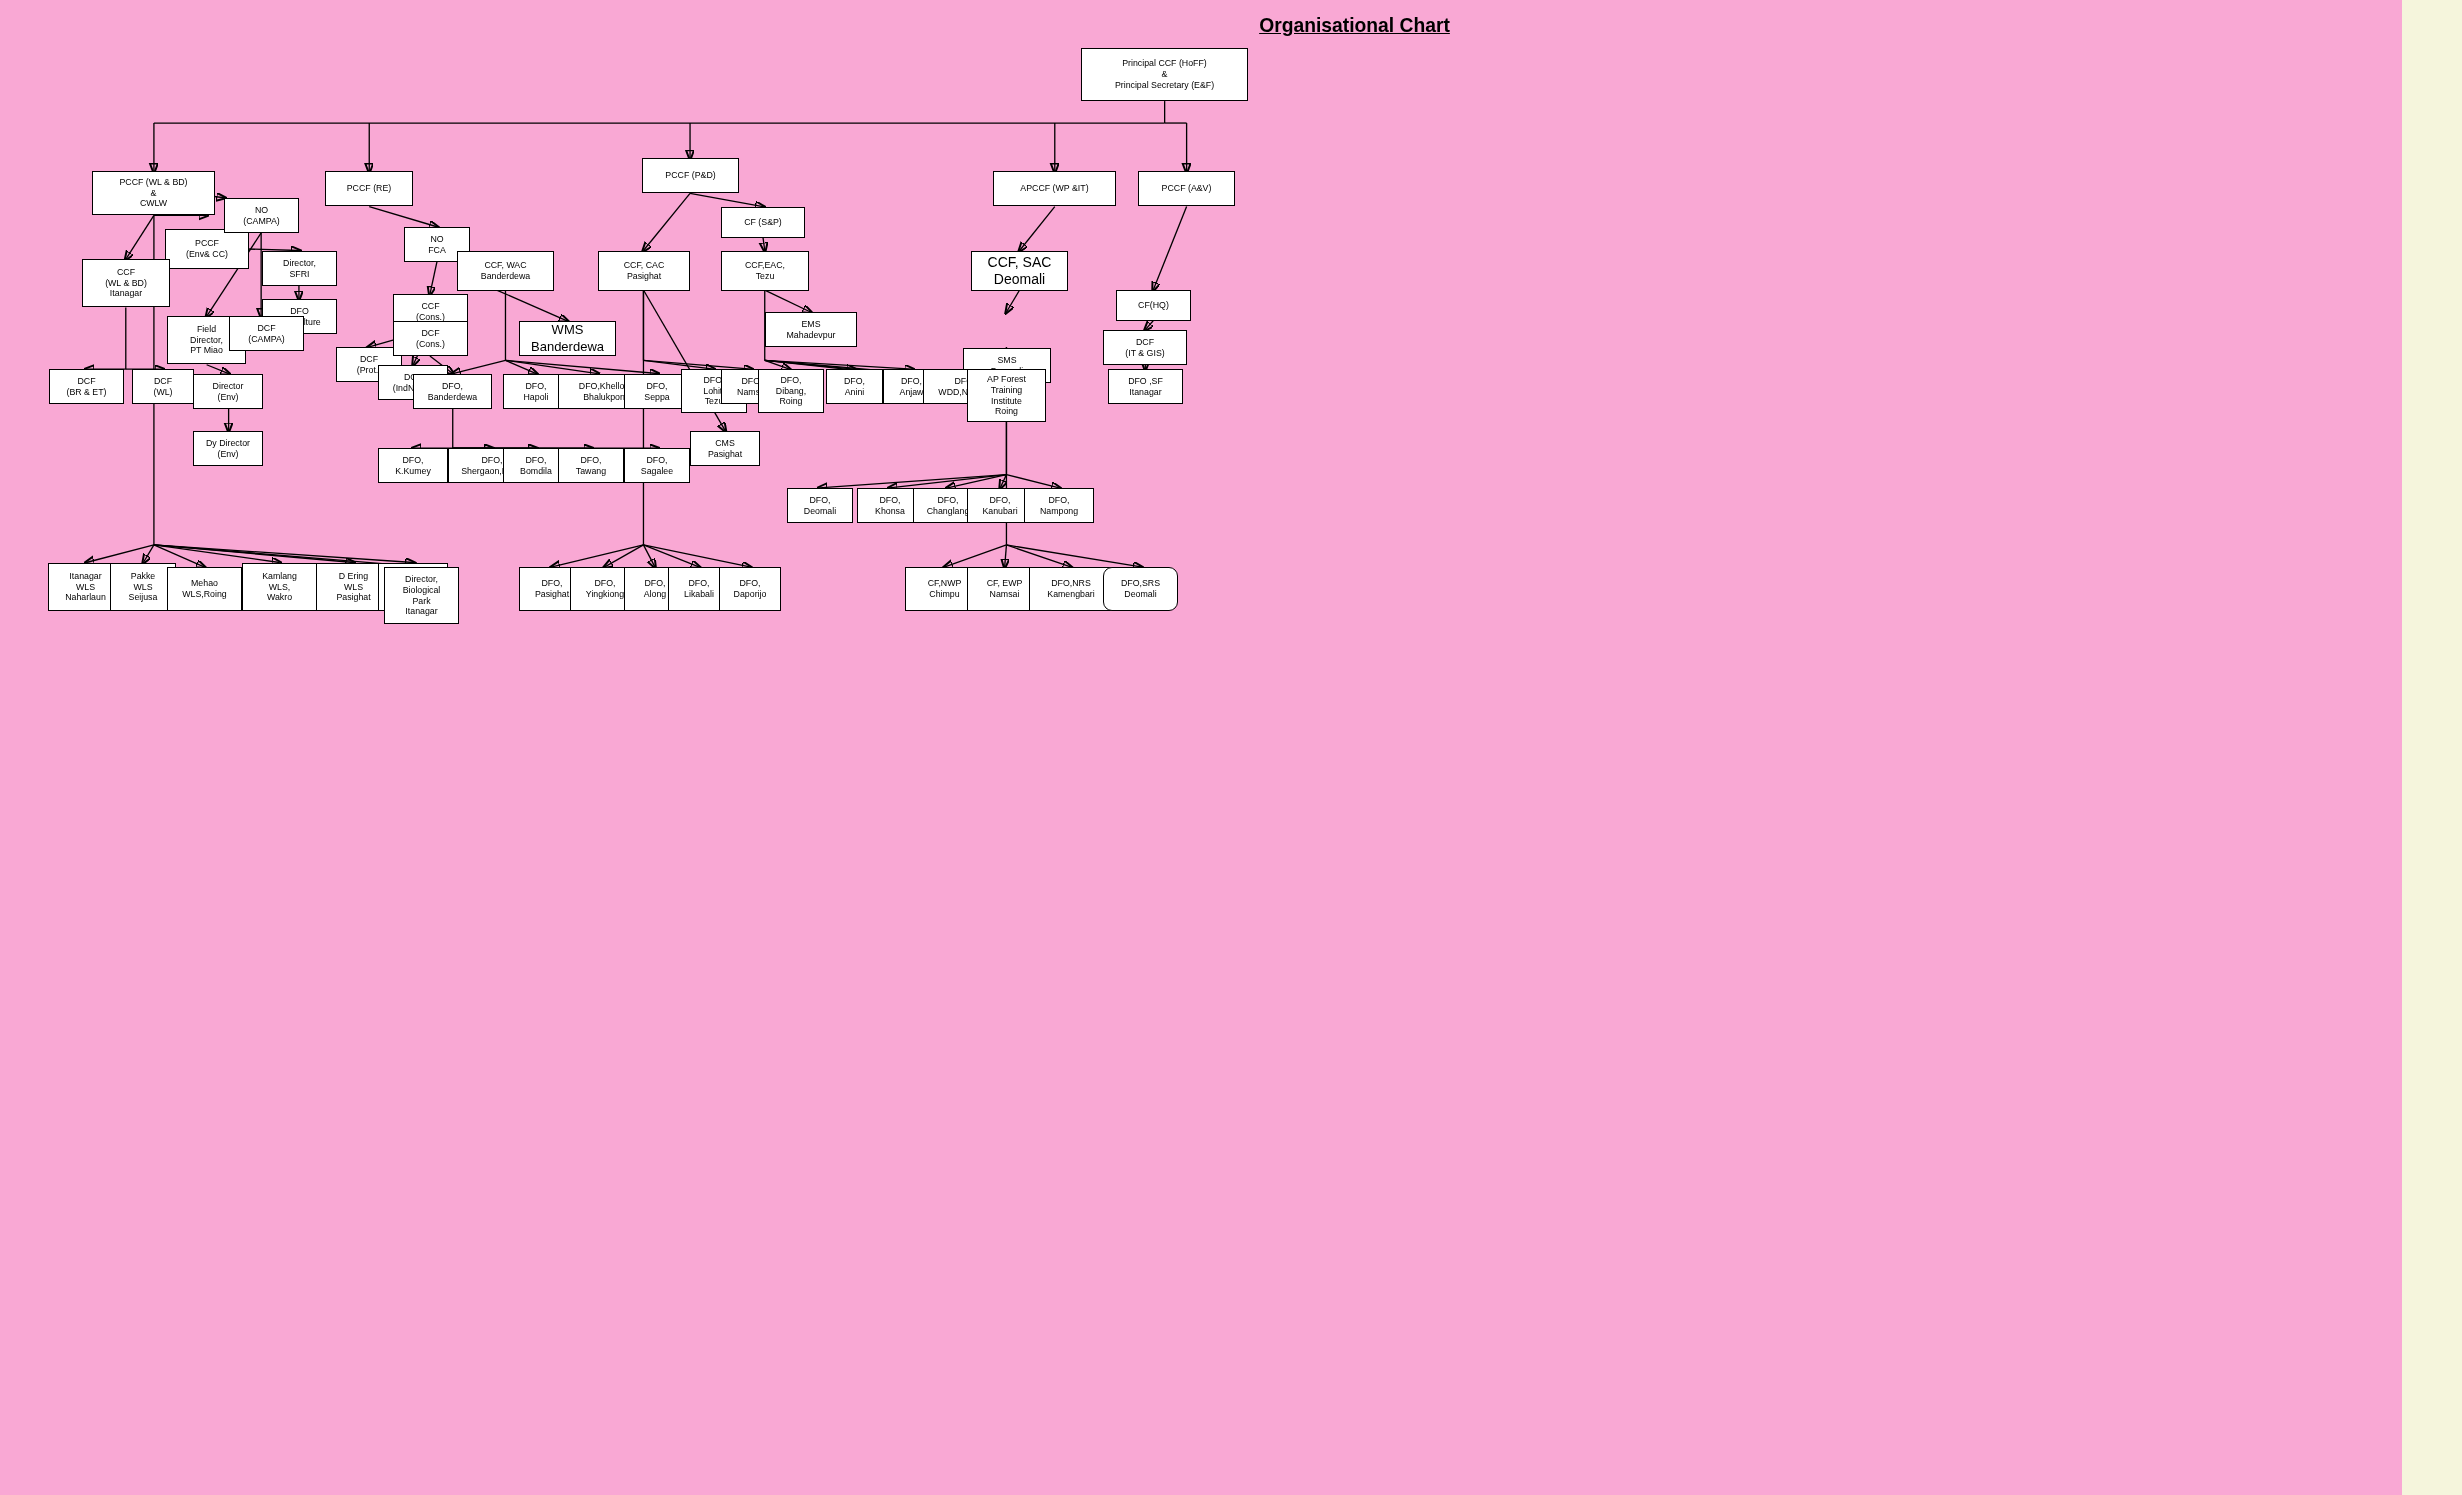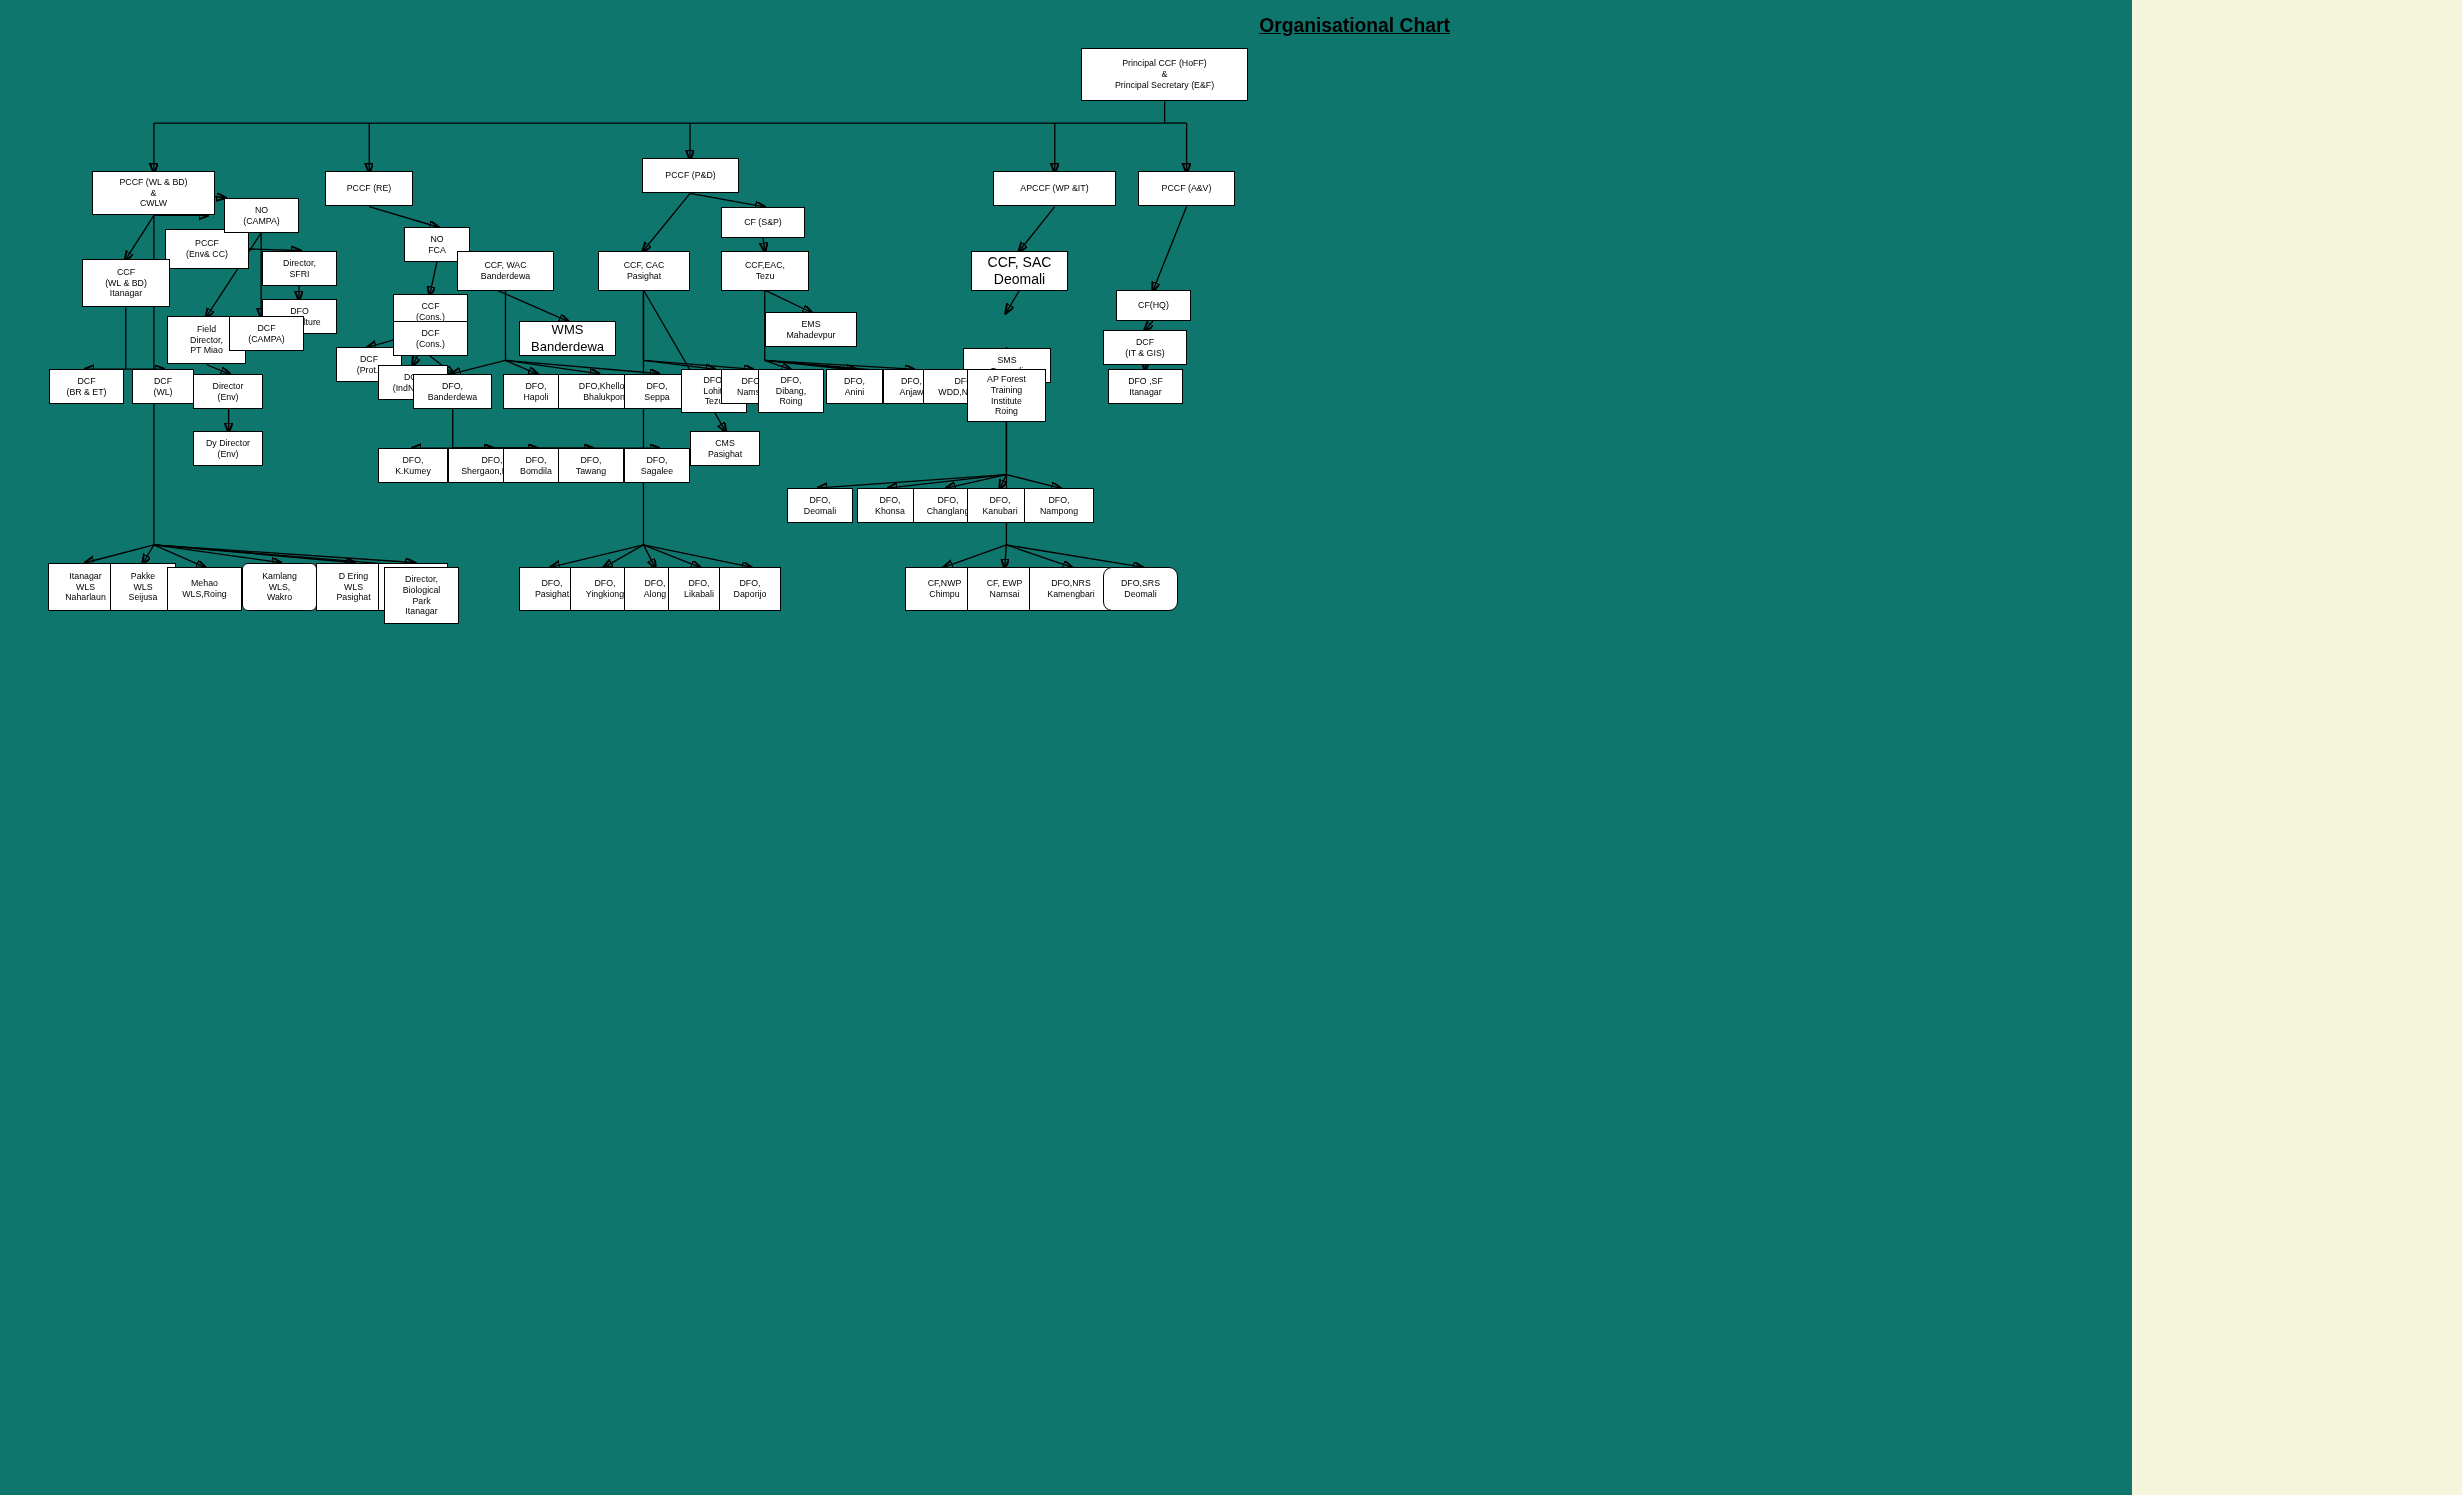--- a/index.html
+++ b/index.html
@@ -6,23 +6,23 @@
     body {
       background: #f5f5dc;
       font-family: Arial, sans-serif;
       font-size: 9.7px;
       width: 2462px;
       min-height: 1495px;
       overflow: auto;
     }
     .chart-container {
       position: relative;
-      width: 2132px;
+      width: 2402px;
       min-height: 1495px;
-      background: #0f766e;
+      background: #f9a8d4;
     }
     .chart-title {
       position: absolute;
       top: 15px;
       left: 1130px;
       width: 449px;
       text-align: center;
       font-size: 19.3px;
       font-weight: bold;
       text-decoration: underline;
@@ -240,21 +240,21 @@
     <div class="box" style="left: 624px; top: 448px; width: 66px; height: 35px; font-size: 8.8px; line-height: 1.25;">DFO,<br>Sagalee</div>
     <div class="box" style="left: 690px; top: 431px; width: 70px; height: 35px; font-size: 8.8px; line-height: 1.25;">CMS<br>Pasighat</div>
     <div class="box" style="left: 787px; top: 488px; width: 66px; height: 35px; font-size: 8.8px; line-height: 1.25;">DFO,<br>Deomali</div>
     <div class="box" style="left: 857px; top: 488px; width: 66px; height: 35px; font-size: 8.8px; line-height: 1.25;">DFO,<br>Khonsa</div>
     <div class="box" style="left: 913px; top: 488px; width: 70px; height: 35px; font-size: 8.8px; line-height: 1.25;">DFO,<br>Changlang</div>
     <div class="box" style="left: 967px; top: 488px; width: 66px; height: 35px; font-size: 8.8px; line-height: 1.25;">DFO,<br>Kanubari</div>
     <div class="box" style="left: 1024px; top: 488px; width: 70px; height: 35px; font-size: 8.8px; line-height: 1.25;">DFO,<br>Nampong</div>
     <div class="box" style="left: 48px; top: 563px; width: 75px; height: 48px; font-size: 8.8px; line-height: 1.25;">Itanagar<br>WLS<br>Naharlaun</div>
     <div class="box" style="left: 110px; top: 563px; width: 66px; height: 48px; font-size: 8.8px; line-height: 1.25; text-align: center;">Pakke<br>WLS<br>Seijusa</div>
     <div class="box" style="left: 167px; top: 567px; width: 75px; height: 44px; font-size: 8.8px; line-height: 1.25;">Mehao<br>WLS,Roing</div>
-    <div class="box" style="left: 242px; top: 563px; width: 75px; height: 48px; font-size: 8.8px; line-height: 1.25; border-radius: 6px;">Kamlang<br>WLS,<br>Wakro</div>
+    <div class="box" style="left: 242px; top: 563px; width: 75px; height: 48px; font-size: 8.8px; line-height: 1.25;">Kamlang<br>WLS,<br>Wakro</div>
     <div class="box" style="left: 316px; top: 563px; width: 75px; height: 48px; font-size: 8.8px; line-height: 1.25;">D Ering<br>WLS<br>Pasighat</div>
     <div class="box" style="left: 378px; top: 563px; width: 70px; height: 48px; font-size: 8.8px; line-height: 1.25;">Mouling<br>WLS<br>Jenging</div>
     <div class="box" style="left: 384px; top: 567px; width: 75px; height: 57px; font-size: 8.8px; line-height: 1.25;">Director,<br>Biological<br>Park<br>Itanagar</div>
     <div class="box" style="left: 519px; top: 567px; width: 66px; height: 44px; font-size: 8.8px; line-height: 1.25;">DFO,<br>Pasighat</div>
     <div class="box" style="left: 570px; top: 567px; width: 70px; height: 44px; font-size: 8.8px; line-height: 1.25;">DFO,<br>Yingkiong</div>
     <div class="box" style="left: 624px; top: 567px; width: 62px; height: 44px; font-size: 8.8px; line-height: 1.25;">DFO,<br>Along</div>
     <div class="box" style="left: 668px; top: 567px; width: 62px; height: 44px; font-size: 8.8px; line-height: 1.25;">DFO,<br>Likabali</div>
     <div class="box" style="left: 719px; top: 567px; width: 62px; height: 44px; font-size: 8.8px; line-height: 1.25;">DFO,<br>Daporijo</div>
     <div class="box" style="left: 905px; top: 567px; width: 79px; height: 44px; font-size: 8.8px; line-height: 1.25;">CF,NWP<br>Chimpu</div>
     <div class="box" style="left: 967px; top: 567px; width: 75px; height: 44px; font-size: 8.8px; line-height: 1.25;">CF, EWP<br>Namsai</div>

